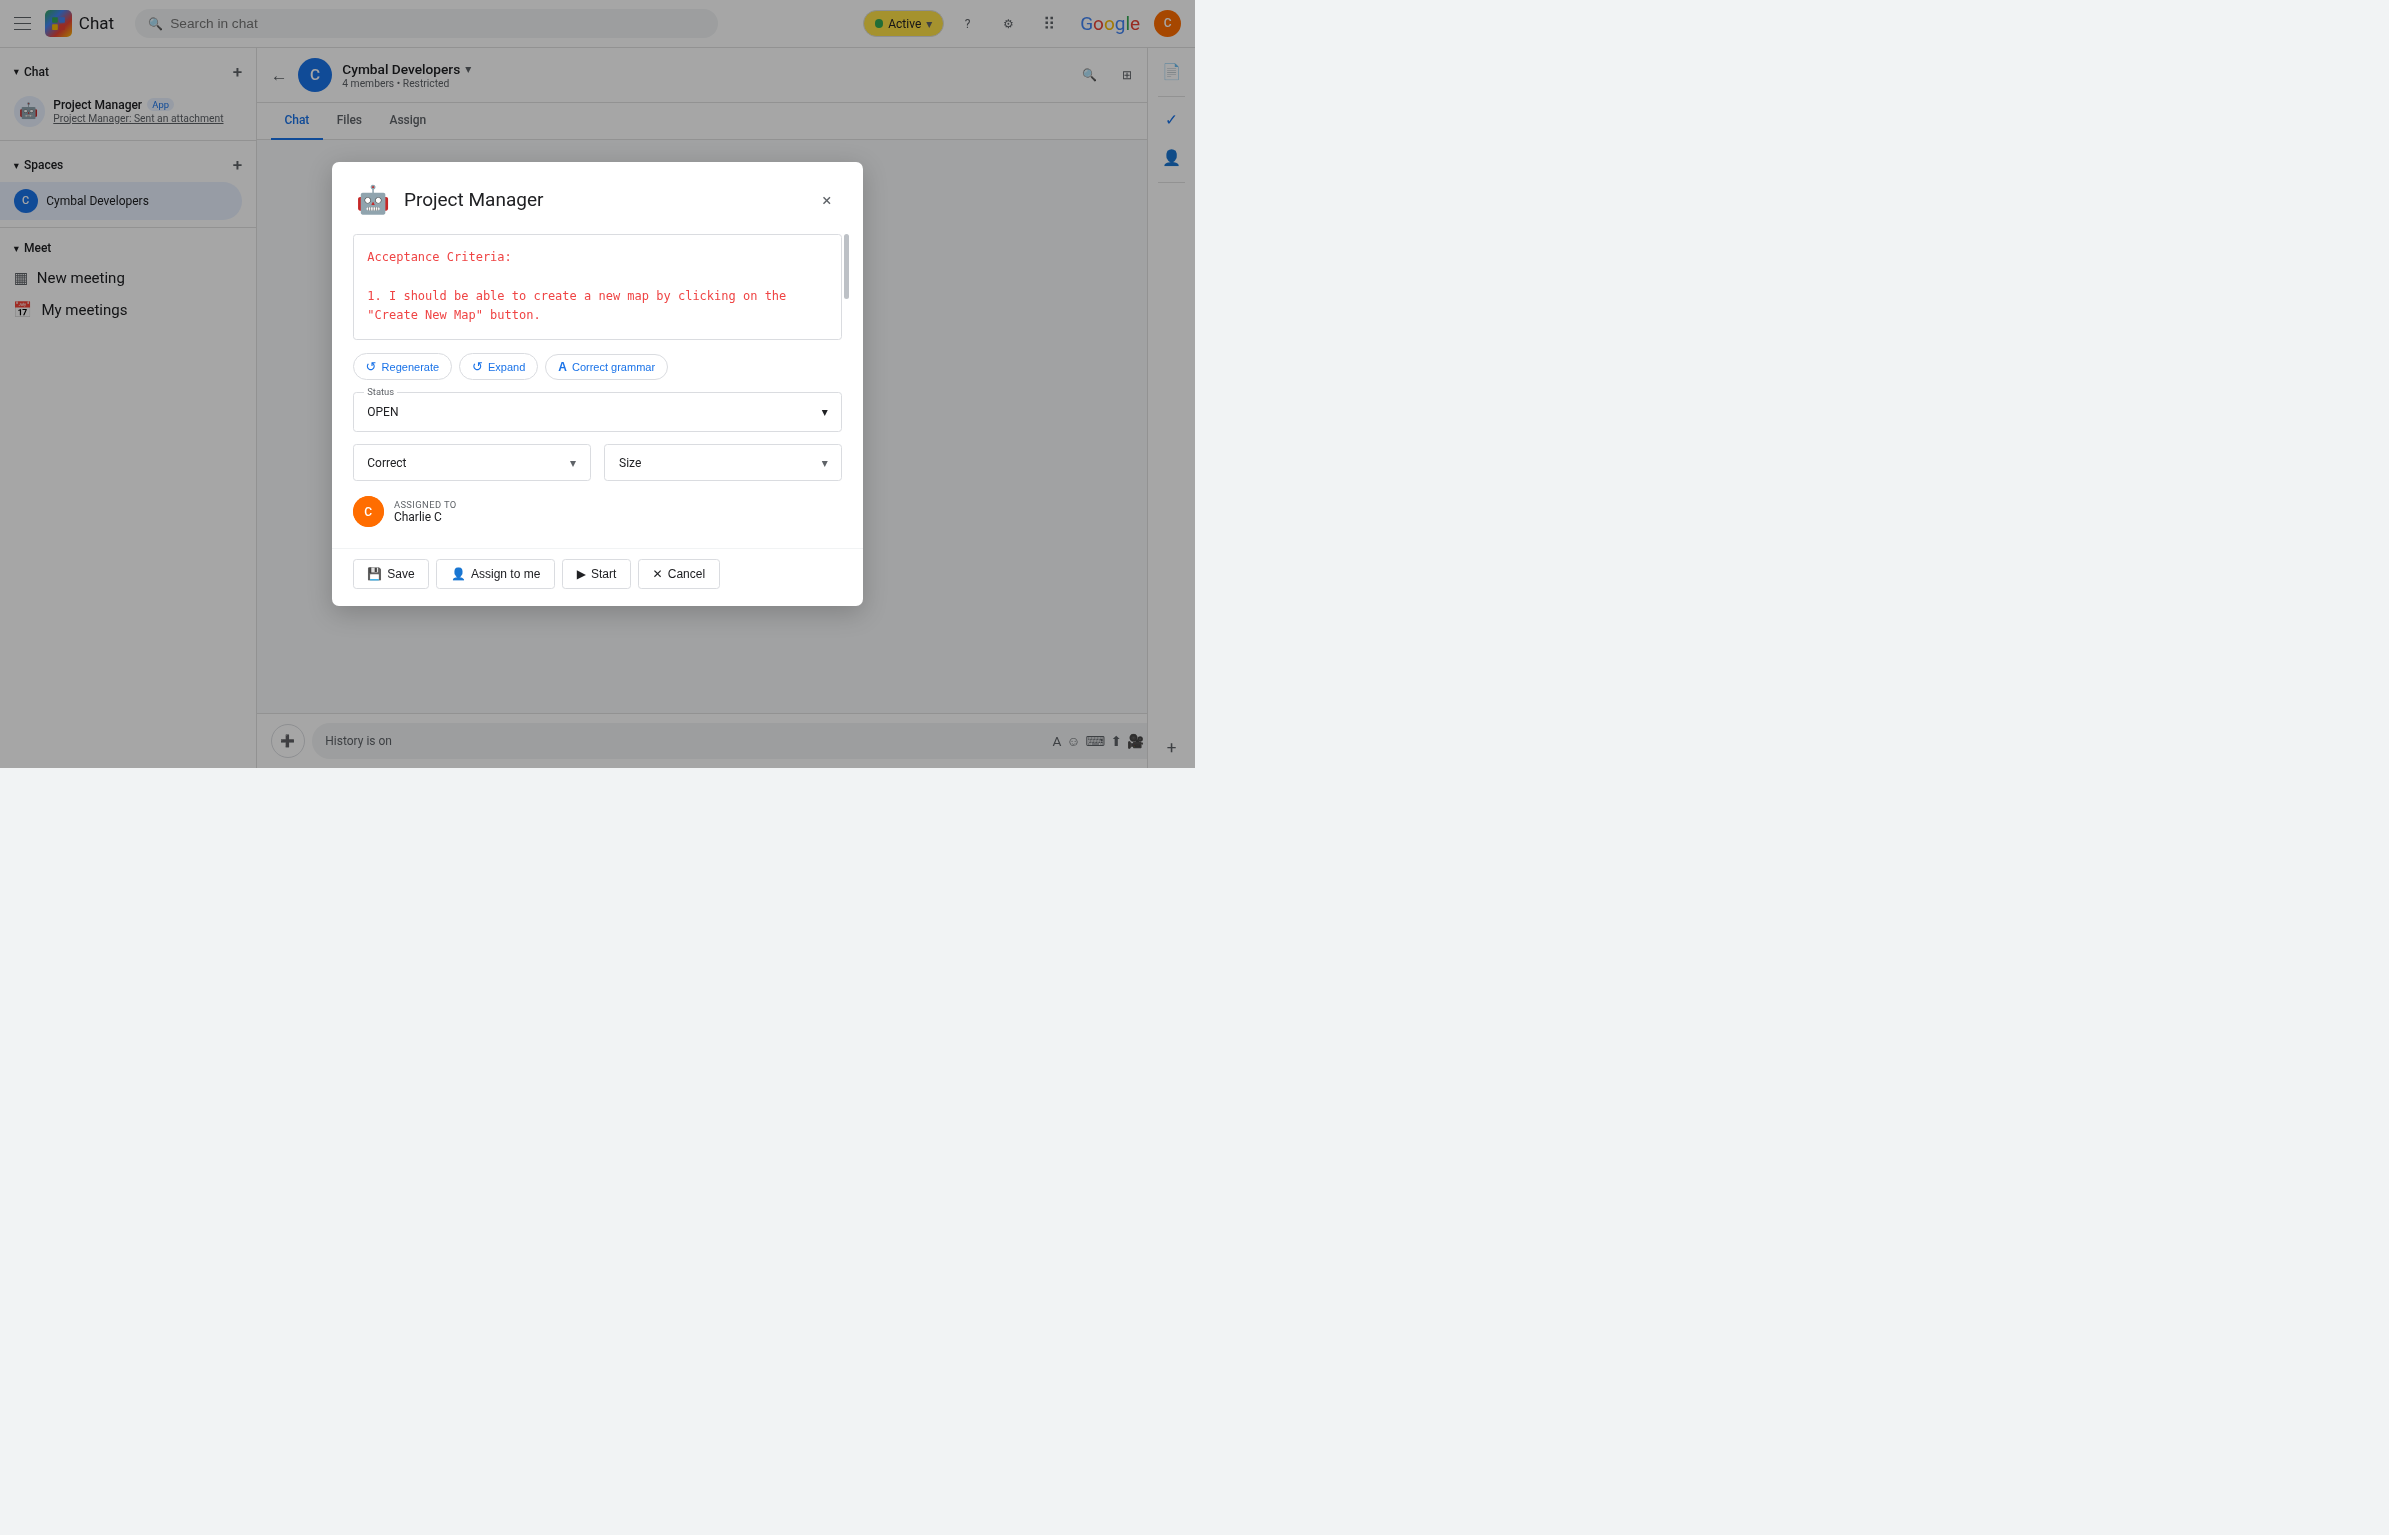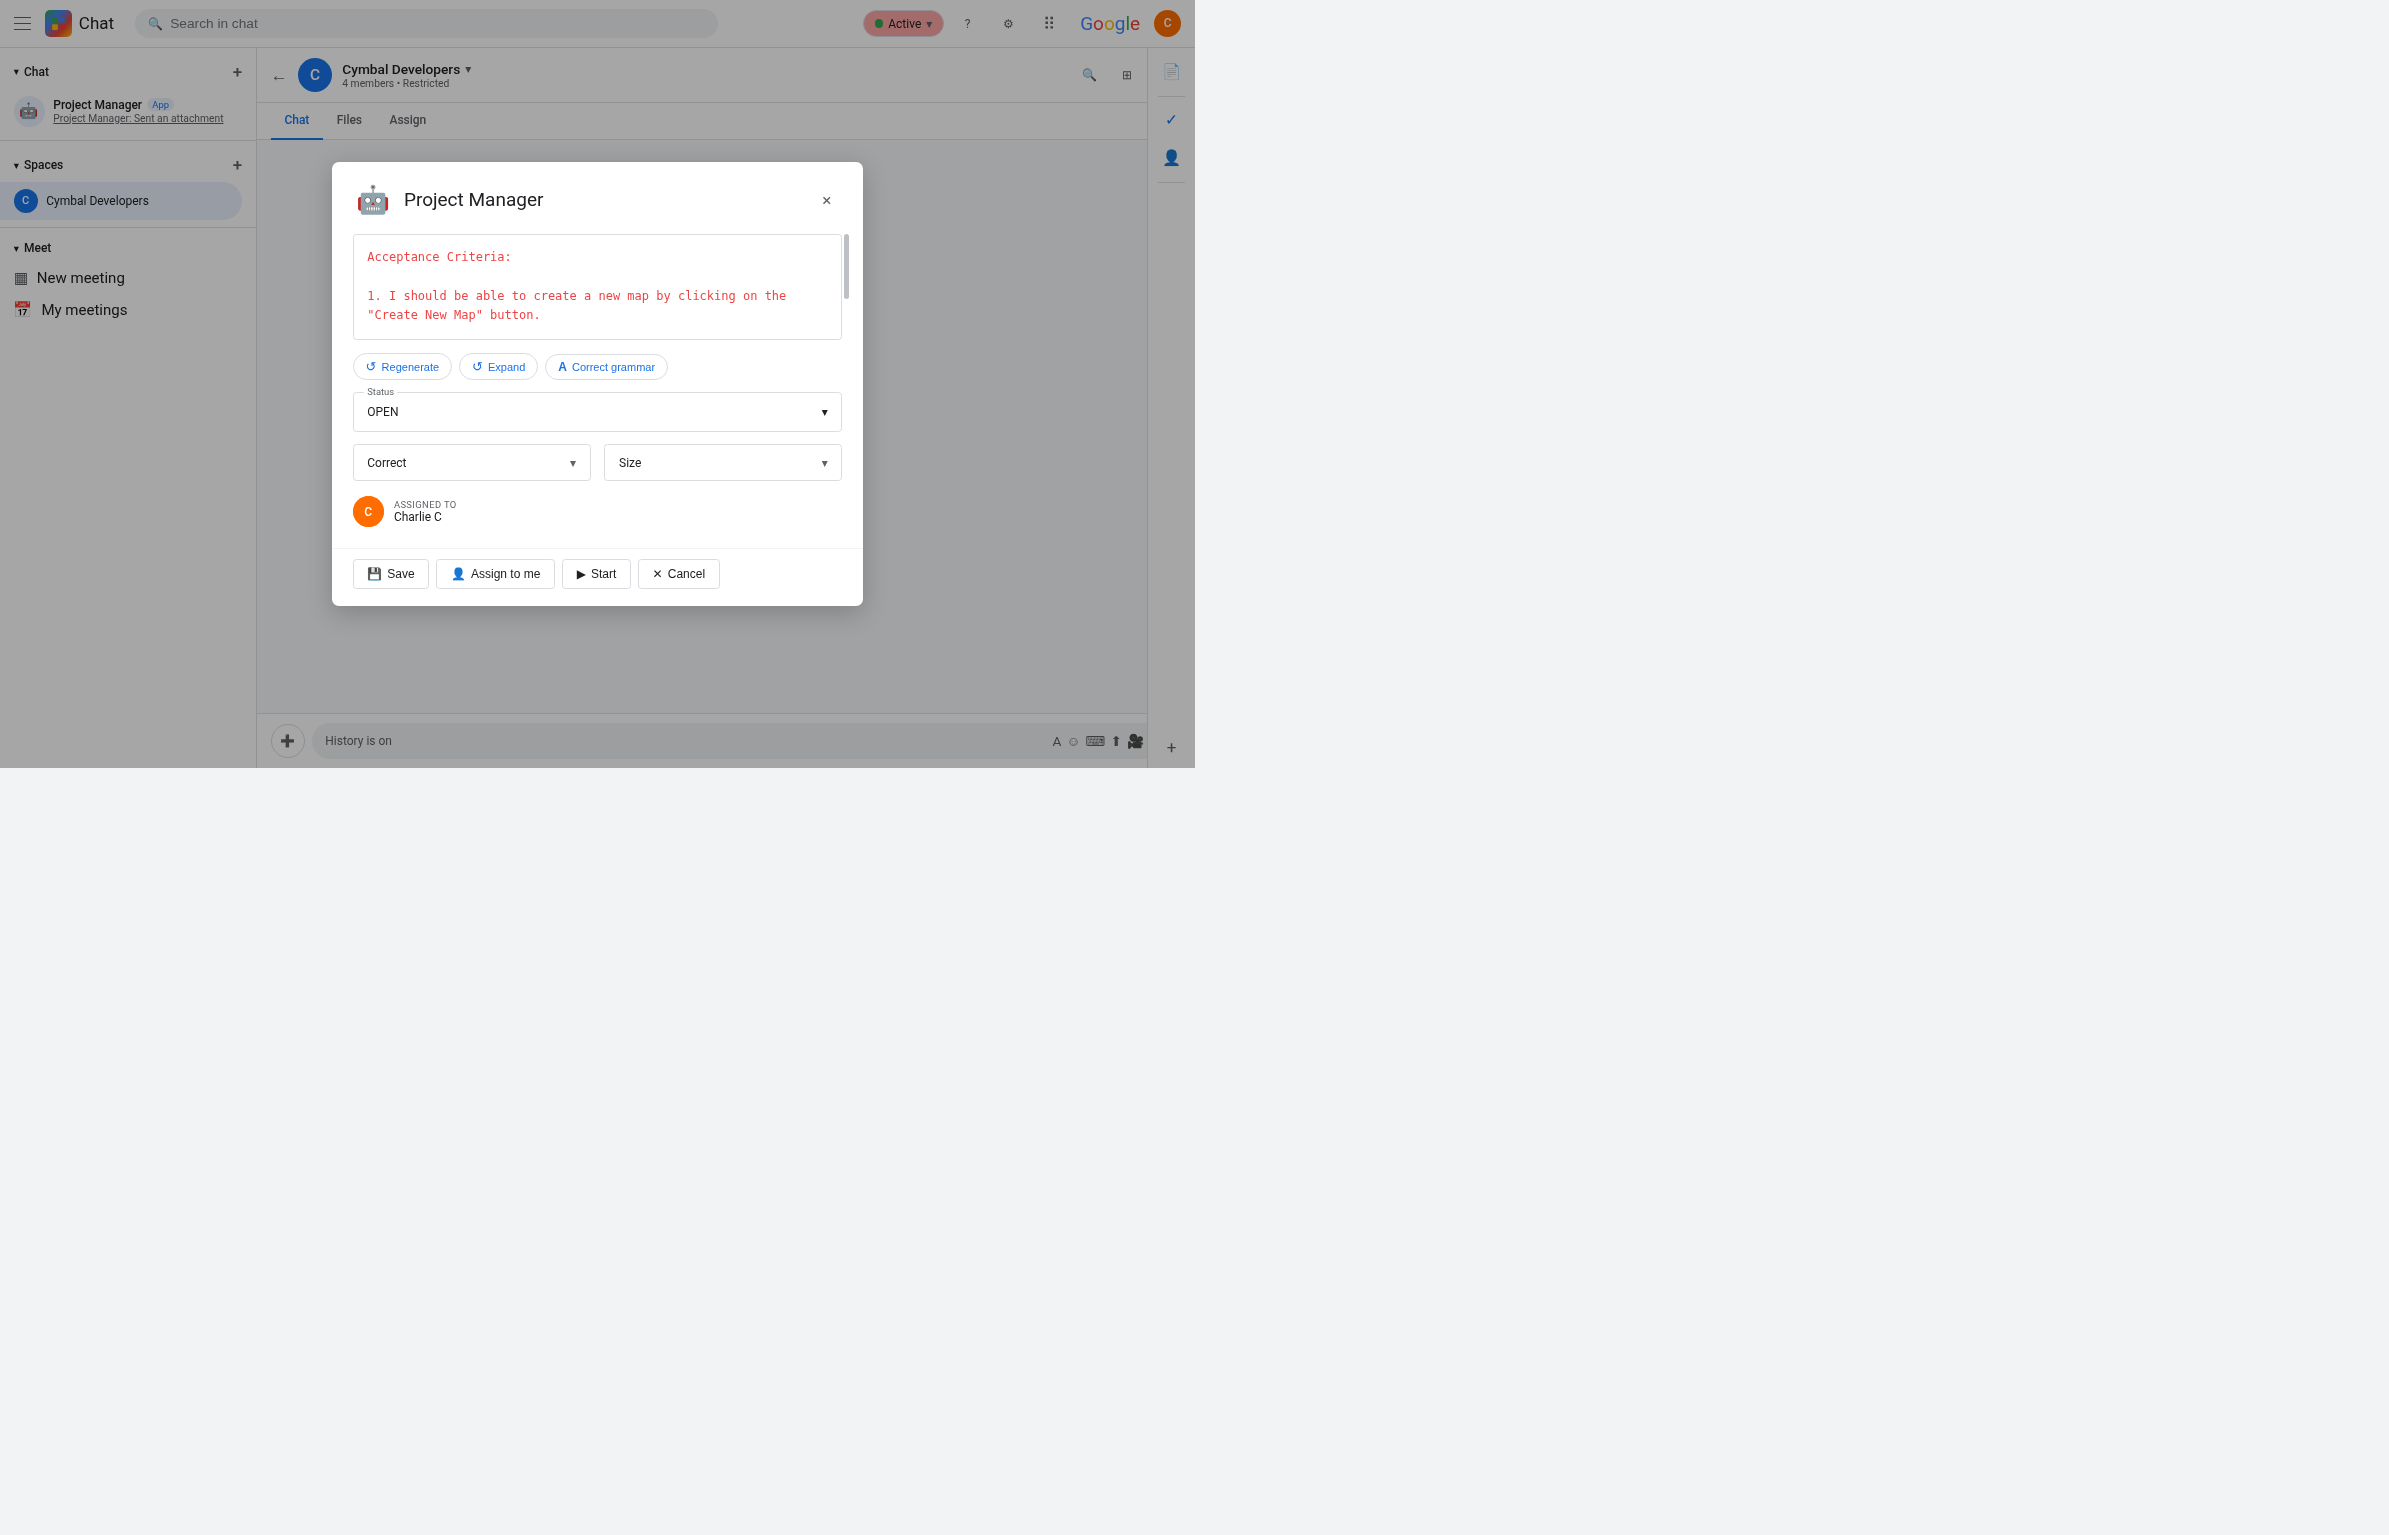--- a/index.html
+++ b/index.html
@@ -65,21 +65,21 @@
     }
     .topbar-right {
       margin-left: auto;
       display: flex; align-items: center; gap: 6.9px;
     }
     .status-btn {
       display: flex; align-items: center; gap: 5.1px;
       padding: 5.1px 10.3px;
       border-radius: 17px;
       border: 0.9px solid #dadce0;
-      background: #fca5a5;
+      background: #fde047;
       cursor: pointer;
       font-size: 12px;
     }
     .status-dot {
       width: 8.6px; height: 8.6px; border-radius: 50%;
       background: #34a853;
     }
     .icon-btn {
       width: 34px; height: 34px;
       border-radius: 50%;

